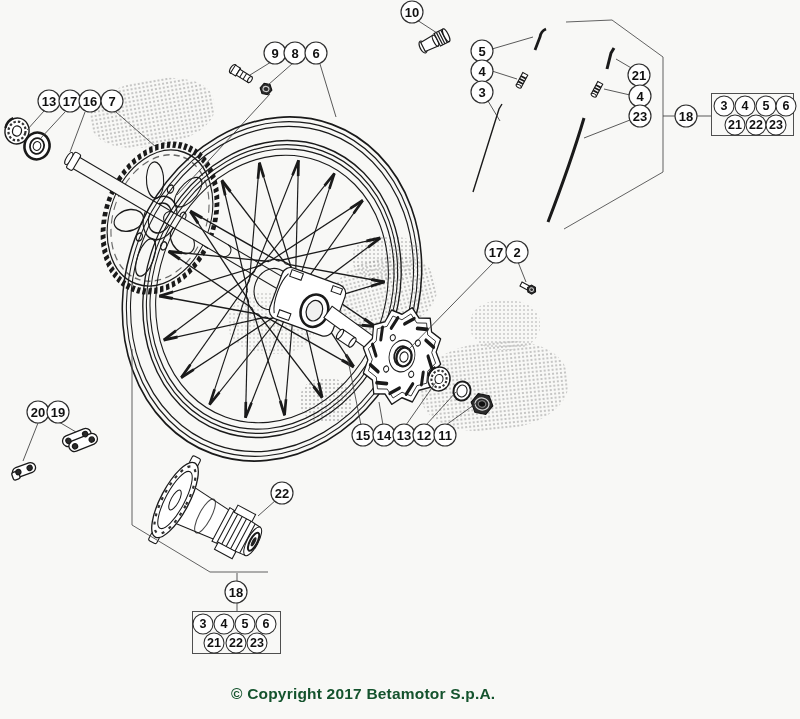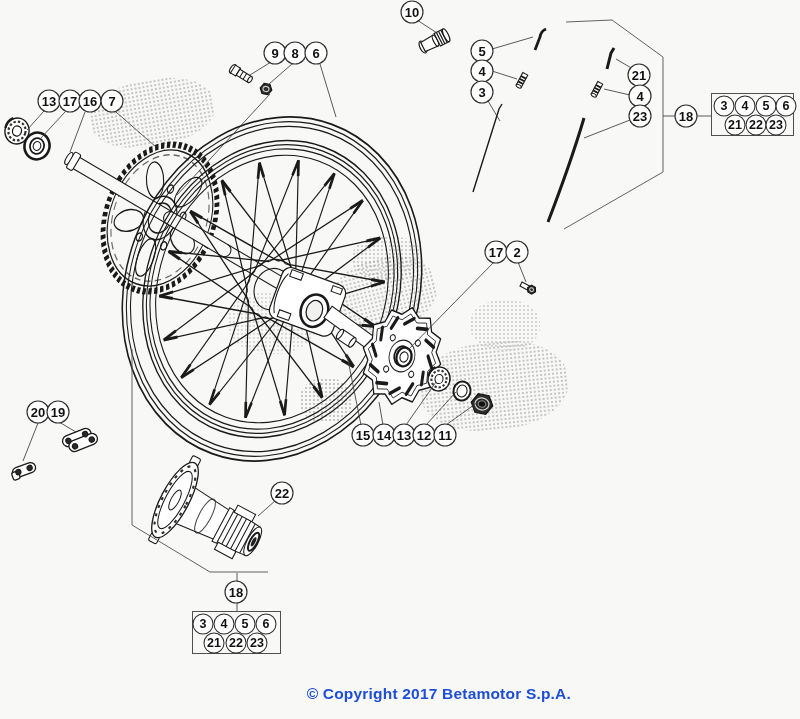--- a/index.html
+++ b/index.html
@@ -1,31 +1,31 @@
 <!DOCTYPE html>
 <html><head>
 <meta charset="utf-8">
 <style>
   html,body{margin:0;padding:0;background:#fff;}
   .stage{position:relative;width:800px;height:719px;background:#f8f8f6;overflow:hidden;
-         font-family:"Liberation Sans",sans-serif;text-align:right;}
+         font-family:"Liberation Sans",sans-serif;}
   .dots{position:absolute;border-radius:45%;
         background-image:radial-gradient(circle,#8d8d8d .7px,transparent .8px);
         background-size:4px 4px;opacity:.5;}
   svg{position:absolute;left:0;top:0;}
   .ldr{stroke:#3c3c3c;stroke-width:.85;fill:none;}
   .out{stroke:#5a5a5a;stroke-width:.95;fill:none;}
   .art{stroke:#1a1a1a;stroke-width:1.05;fill:none;}
   .co circle{fill:#fff;stroke:#2e2e2e;stroke-width:1.15;}
   .co text{font:700 13px "Liberation Sans",sans-serif;fill:#101010;text-anchor:middle;}
   .cob circle{fill:#fff;stroke:#2e2e2e;stroke-width:1.05;}
   .cob text{font:700 12.5px "Liberation Sans",sans-serif;fill:#101010;text-anchor:middle;}
   .gbox{fill:none;stroke:#4f4f4f;stroke-width:1;}
   .copyright{position:absolute;left:231px;top:685px;width:340px;
-             font:700 15.5px "Liberation Sans",sans-serif;color:#1d4ed8;letter-spacing:.2px;}
+             font:700 15.5px "Liberation Sans",sans-serif;color:#14532d;letter-spacing:.2px;}
 </style>
 </head>
 <body>
 
 <div class="stage">
 
   <div class="dots" style="left:90px;top:80px;width:125px;height:66px;transform:rotate(-10deg);"></div>
   <div class="dots" style="left:332px;top:258px;width:105px;height:72px;transform:rotate(-14deg);"></div>
   <div class="dots" style="left:420px;top:342px;width:148px;height:88px;transform:rotate(-6deg);"></div>
   <div class="dots" style="left:470px;top:300px;width:70px;height:50px;opacity:.35;"></div>

